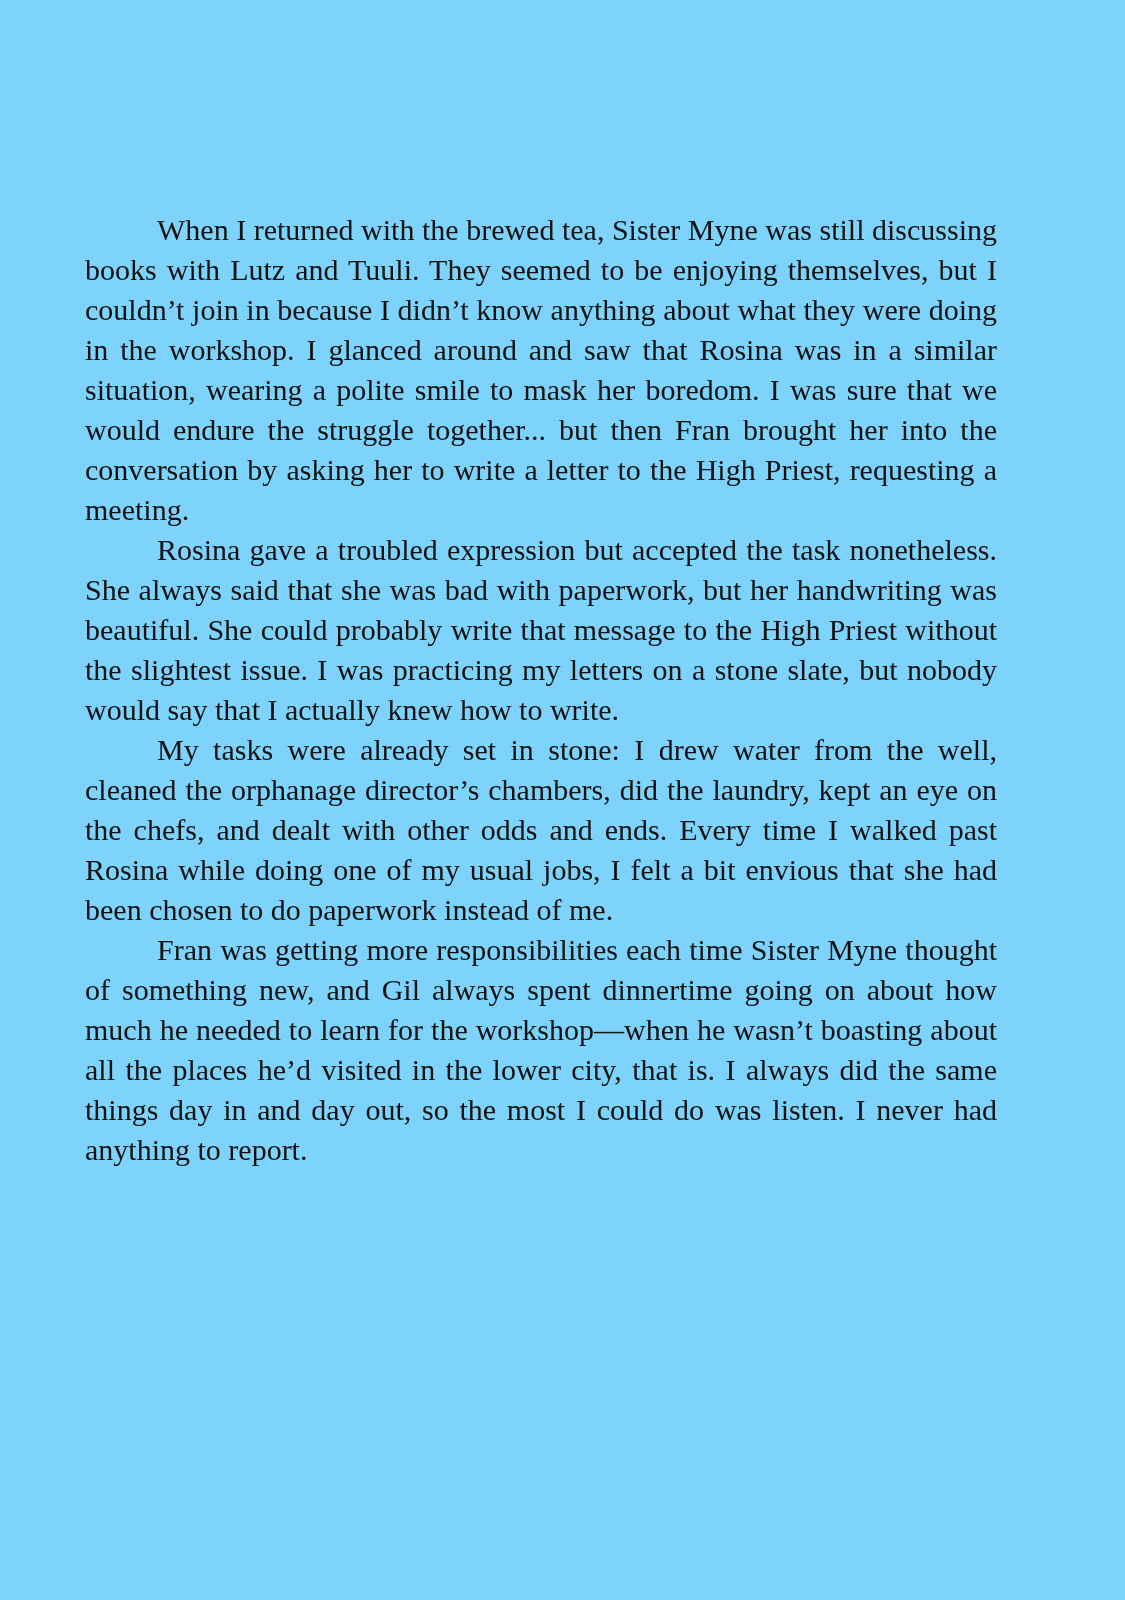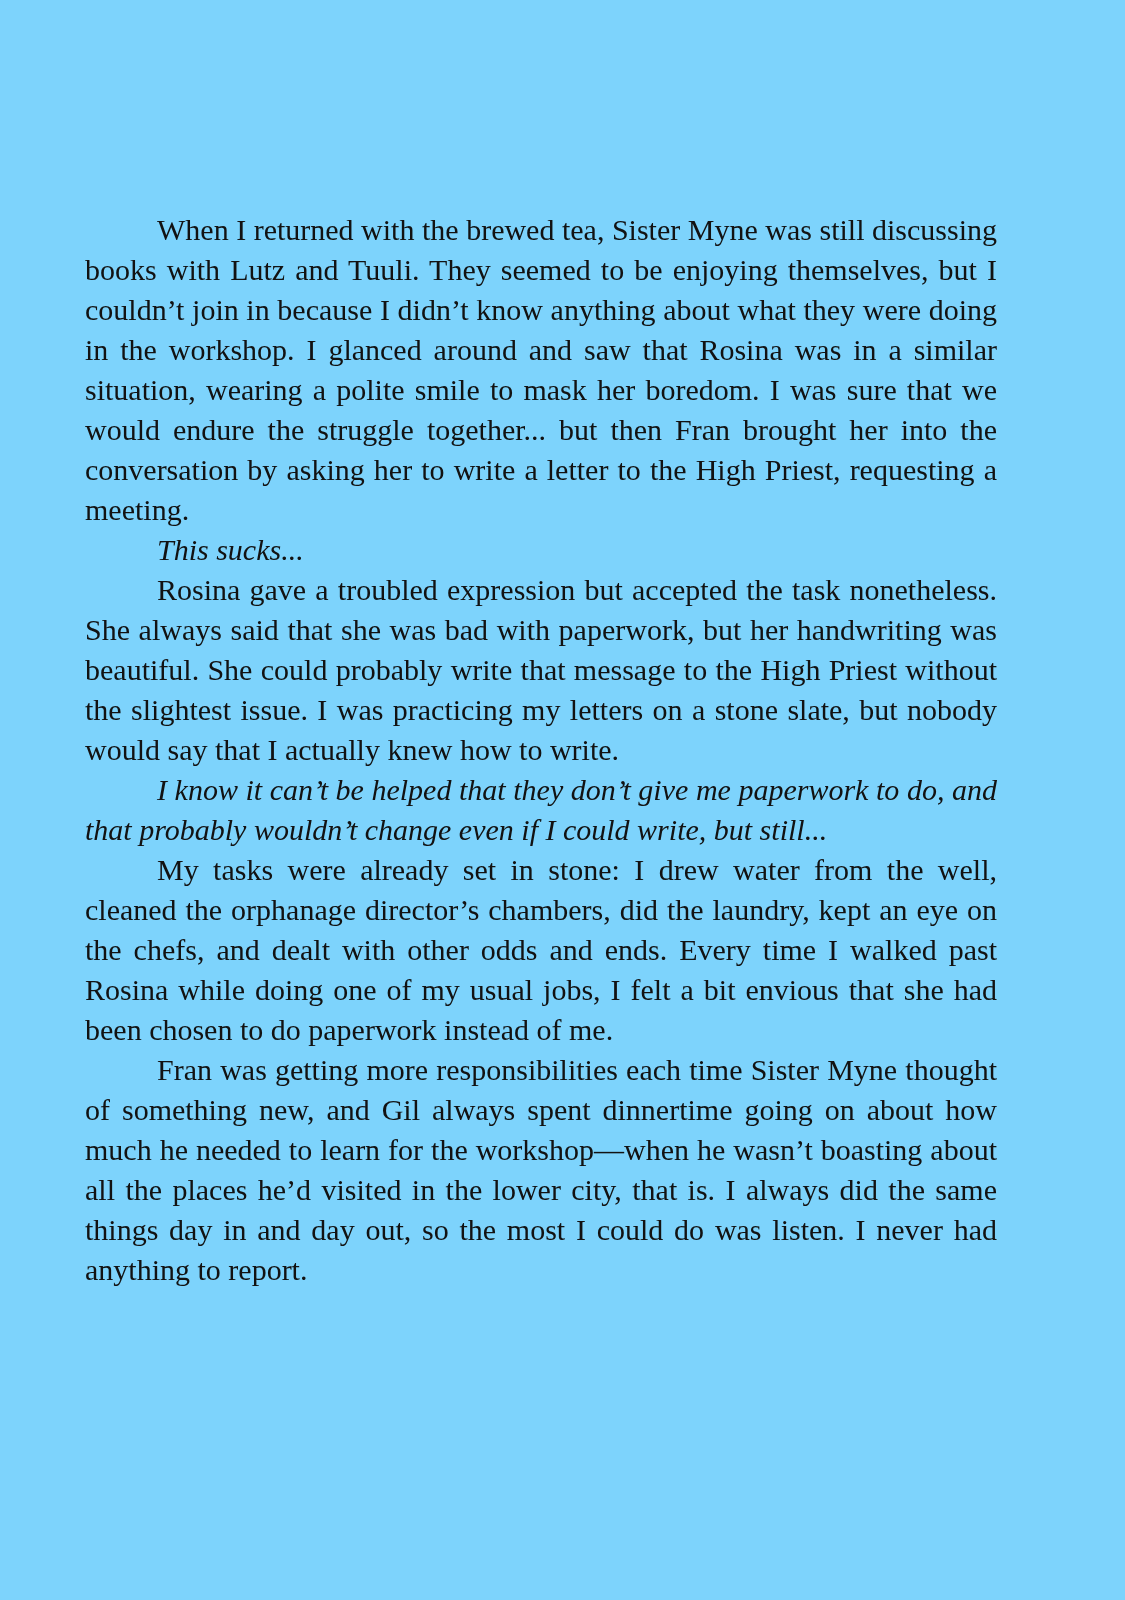--- a/index.html
+++ b/index.html
@@ -34,19 +34,17 @@
   .text-block p.italic {
     font-style: italic;
   }
 </style>
 </head>
 <body>
 
 <div class="page">
   <div class="text-block" style="color: rgb(18, 18, 18);">
       <p class="para">When I returned with the brewed tea, Sister Myne was still discussing books with Lutz and Tuuli. They seemed to be enjoying themselves, but I couldn’t join in because I didn’t know anything about what they were doing in the workshop. I glanced around and saw that Rosina was in a similar situation, wearing a polite smile to mask her boredom. I was sure that we would endure the struggle together... but then Fran brought her into the conversation by asking her to write a letter to the High Priest, requesting a meeting.</p>
-      <p class="para italic">This sucks...</p>
       <p class="para">Rosina gave a troubled expression but accepted the task nonetheless. She always said that she was bad with paperwork, but her handwriting was beautiful. She could probably write that message to the High Priest without the slightest issue. I was practicing my letters on a stone slate, but nobody would say that I actually knew how to write.</p>
-      <p class="para italic">I know it can’t be helped that they don’t give me paperwork to do, and that probably wouldn’t change even if I could write, but still...</p>
       <p class="para">My tasks were already set in stone: I drew water from the well, cleaned the orphanage director’s chambers, did the laundry, kept an eye on the chefs, and dealt with other odds and ends. Every time I walked past Rosina while doing one of my usual jobs, I felt a bit envious that she had been chosen to do paperwork instead of me.</p>
       <p class="para">Fran was getting more responsibilities each time Sister Myne thought of something new, and Gil always spent dinnertime going on about how much he needed to learn for the workshop—when he wasn’t boasting about all the places he’d visited in the lower city, that is. I always did the same things day in and day out, so the most I could do was listen. I never had anything to report.</p>
     </div>
 </div>
 
 </body></html>

